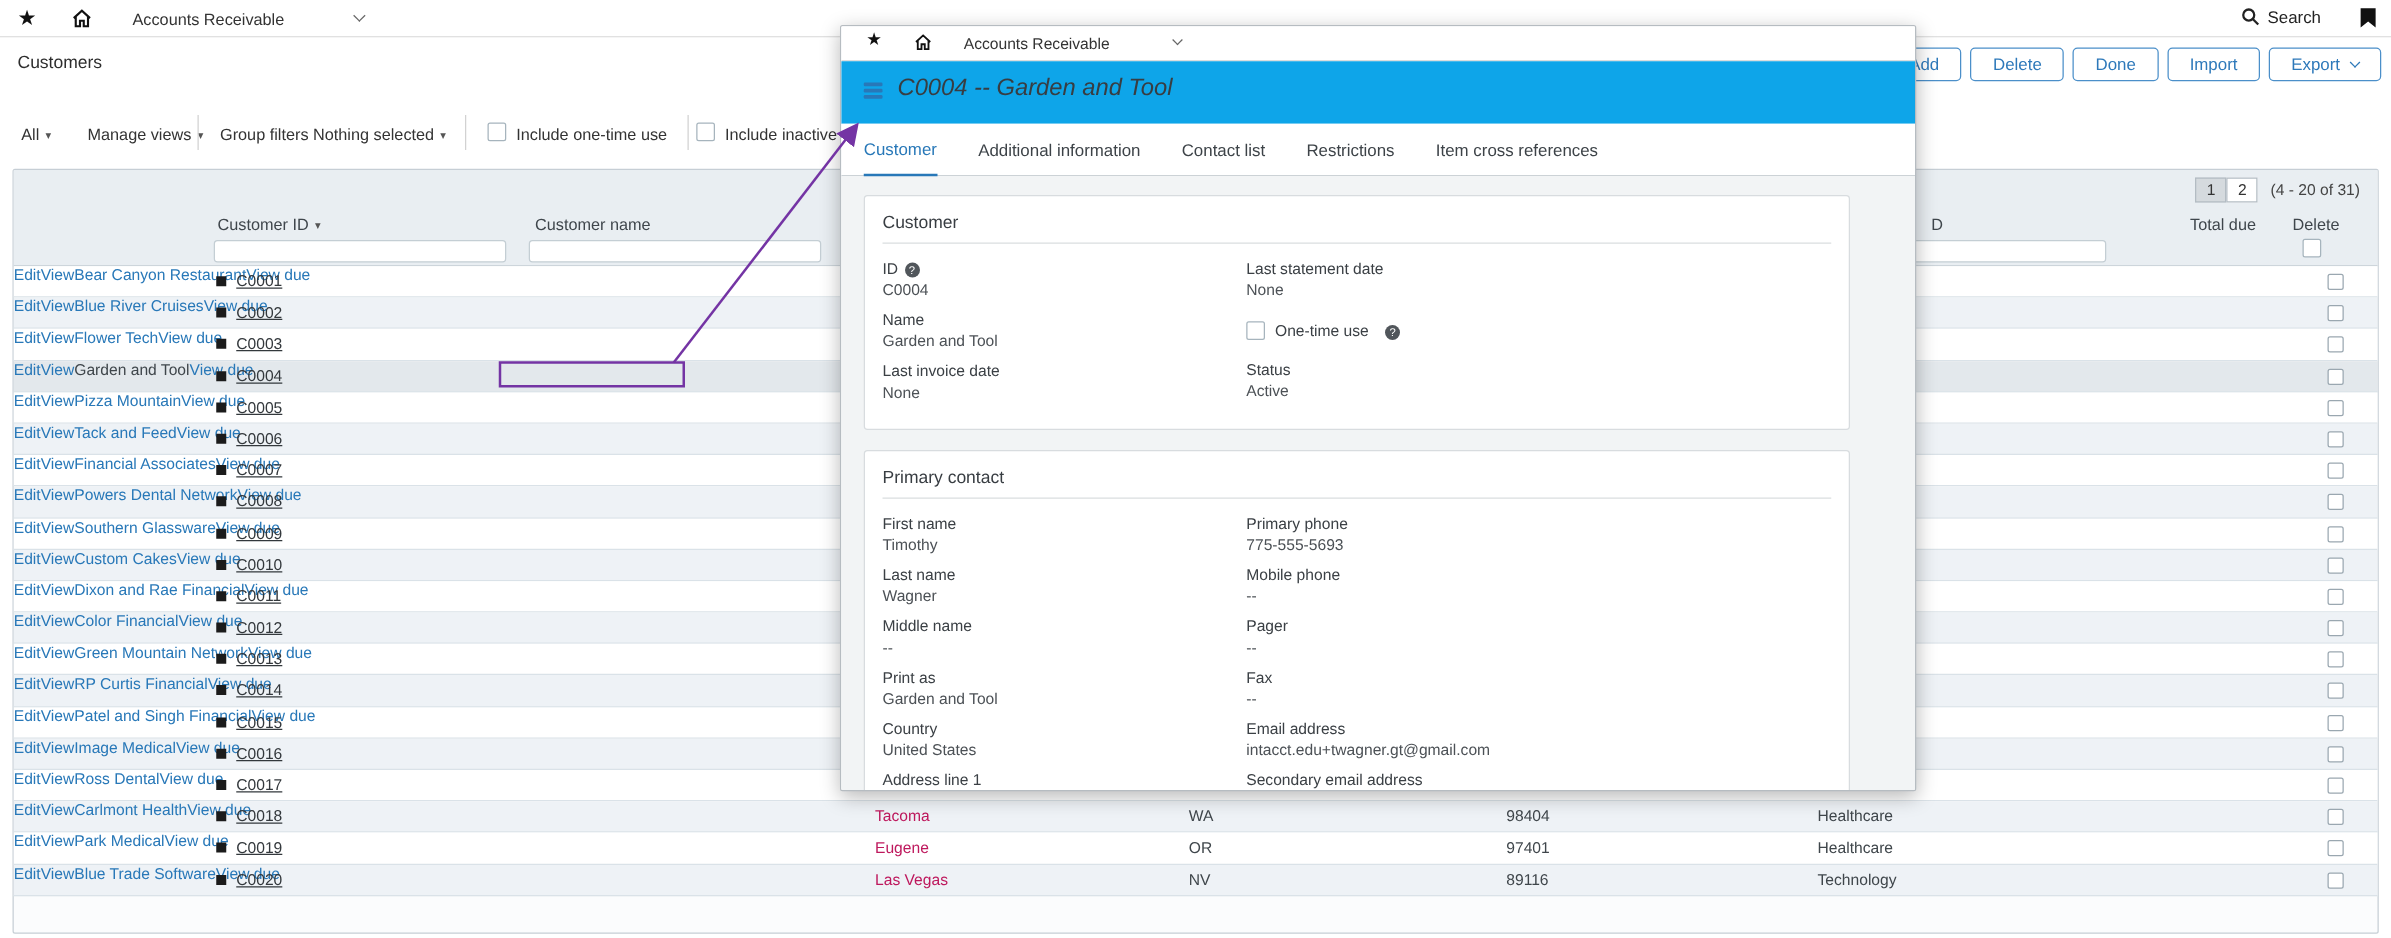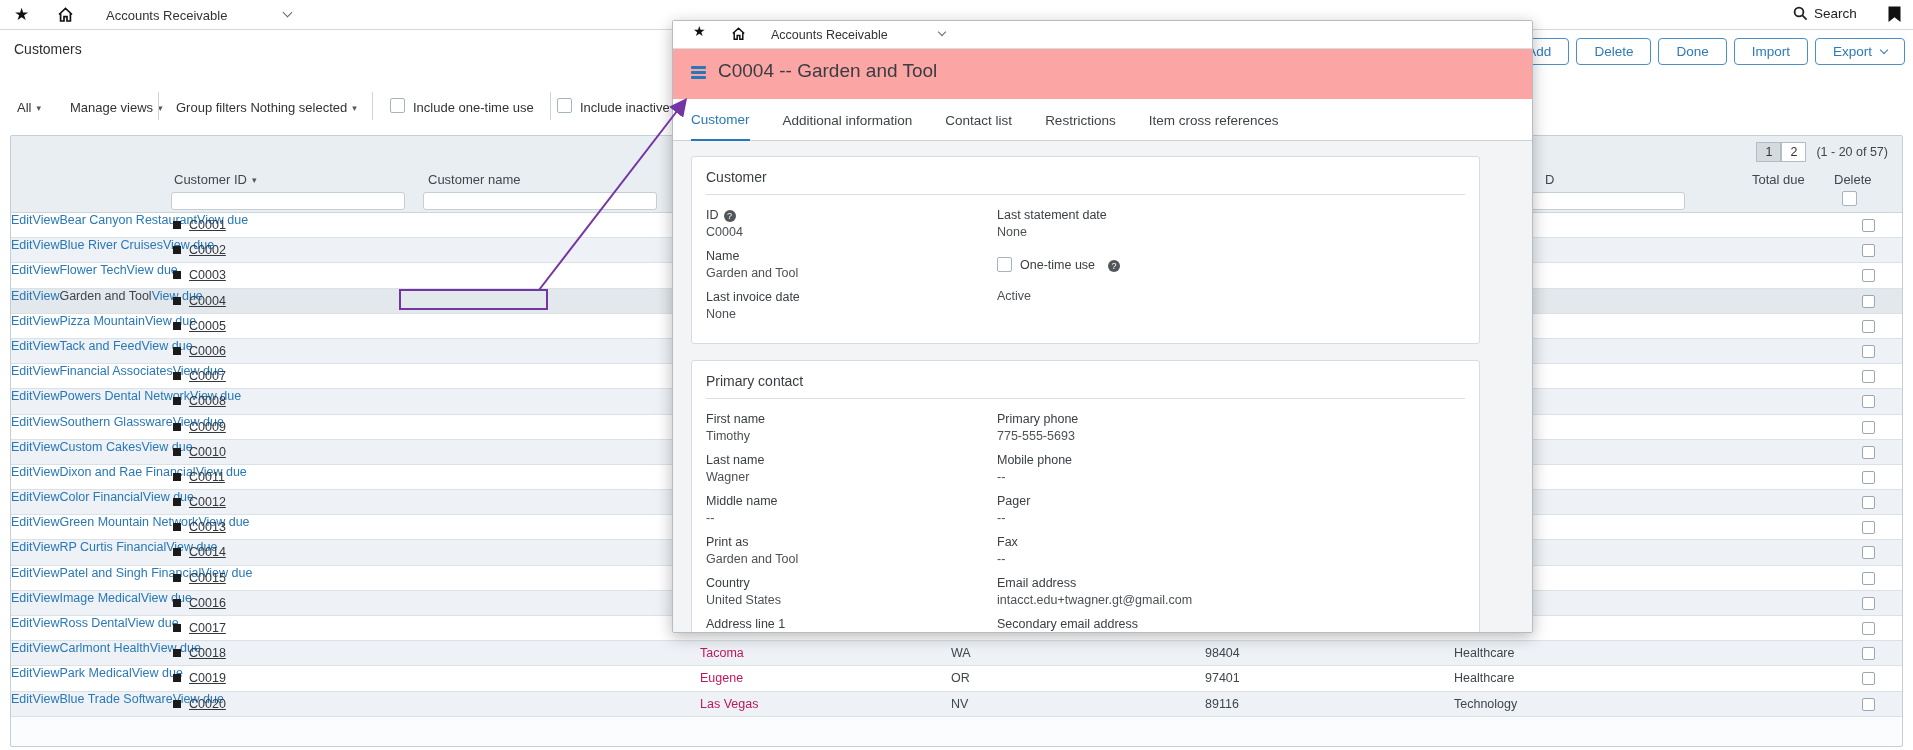--- a/index.html
+++ b/index.html
@@ -62,21 +62,21 @@
   .row.sel .c-name { color:#3f464b; }
   .hl-box { position:absolute; left:388px; top:1px; width:149px; height:21px; border:2px solid #7434a4; }
 
   
   .popup { position:absolute; left:672px; top:20px; width:861px; height:613px; background:#fff; border:1px solid #b6bcc1; border-radius:2px; box-shadow:0 4px 16px rgba(0,0,0,.28); z-index:50; overflow:hidden; }
   .p-topbar { position:relative; height:28px; border-bottom:1px solid #dcdcdc; background:#fff; }
   .p-star { position:absolute; left:20px; top:2px; font-size:14px; color:#111; }
   .p-home { position:absolute; left:58px; top:6px; }
   .p-module { position:absolute; left:98px; top:7px; font-size:12.5px; color:#333; }
   .p-chev { position:absolute; left:266px; top:8px; width:6px; height:6px; }
-  .p-titlerow { position:relative; height:50px; background:#fca5a5; }
+  .p-titlerow { position:relative; height:50px; background:#0ea5e9;font-style:italic; }
   .burger { position:absolute; left:18px; top:17px; width:15px; cursor:pointer; }
   .burger i { display:block; height:2.5px; background:#2878b8; margin-bottom:2.5px; border-radius:1px; }
   .p-title { position:absolute; left:45px; top:11px; font-size:19px; font-weight:500; color:#383d42; }
   .p-tabs { position:relative; height:42px; border-bottom:1px solid #ccd2d6; background:#fff; display:flex; align-items:flex-end; padding-left:18px; gap:33px; }
   .p-tab { font-size:13.5px; color:#3d4348; padding-bottom:12px; cursor:pointer; }
   .p-tab.active { color:#2878b8; border-bottom:3px solid #2878b8; margin-bottom:-2px; }
   .p-content { position:absolute; left:0; top:120px; width:100%; height:800px; background:#f2f4f5; padding:15px 18px; }
   .card { width:789px; background:#fff; border:1px solid #d8dcdf; border-radius:3px; padding:12px 14px; margin-bottom:16px; }
   .card-h { font-size:14px; color:#383d42; font-weight:400; }
   .card hr { border:none; border-top:1px solid #dadedf; margin:9px 0 13px 0; }
@@ -145,21 +145,21 @@
     <span class="fb-div" style="left:550px;"></span>
     <span class="cb fb-cb" style="left:557px;"></span>
     <span class="fb-item" style="left:580px;">Include inactive</span>
   </div>
 
   <div class="table-wrap">
     <div class="t-head">
       <div class="pagination">
         <span class="pg-btn active">1</span>
         <span class="pg-btn">2</span>
-        <span class="pg-range">(1 - 20 of 57)</span>
+        <span class="pg-range">(4 - 20 of 31)</span>
       </div>
       <span class="h-label" style="left:163px;"><span>Customer ID</span><span class="sort-caret">▾</span></span>
       <span class="h-label" style="left:417px;">Customer name</span>
       <span class="h-label" style="left:1534px;">D</span>
       <span class="h-label" style="left:1741px;">Total due</span>
       <span class="h-label" style="left:1823px;">Delete</span>
       <input class="h-input" style="left: 160px;">
       <input class="h-input" style="left: 412px;">
       <input class="h-input" style="left: 1440px;">
       <span class="cb h-del-cb"></span>
@@ -237,20 +237,21 @@
               <div class="field">
                 <div class="f-label">Last statement date</div>
                 <div class="f-value">None</div>
               </div>
               <div class="cbfield">
                 <span class="cb"></span>
                 <span class="f-label">One-time use</span>
                 <span class="help">?</span>
               </div>
               <div class="field">
+                <div class="f-label">Status</div>
                 <div class="f-value">Active</div>
               </div>
             </div>
         </div>
       </div>
       <div class="card">
         <div class="card-h">Primary contact</div>
         <hr>
         <div class="cols">
           <div class="col-l">

